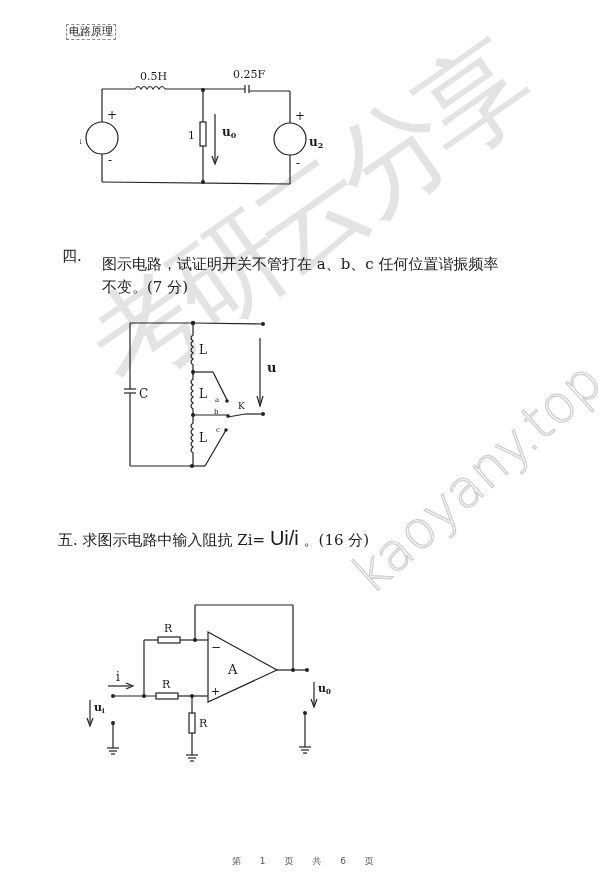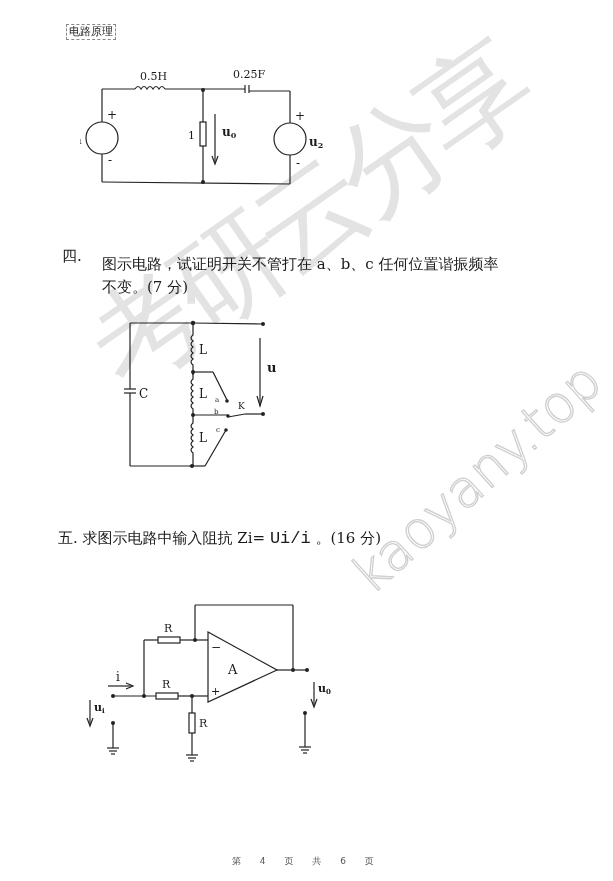--- a/index.html
+++ b/index.html
@@ -109,21 +109,21 @@
   <text x="24" y="88" font-size="12">C</text>
   <text x="152" y="62" font-size="13" font-weight="bold">u</text>
   <text x="123" y="99" font-size="9">K</text>
   <text x="100" y="92" font-size="7">a</text>
   <text x="99" y="104" font-size="7">b</text>
   <text x="101" y="122" font-size="7">c</text>
 </svg>
 
 <div class="abs qtext" style="left:58px; top:528px;">
   <span>五.</span>
-  <span>求图示电路中输入阻抗 Zi= </span><span style="font-family:Liberation Mono, monospace; font-size:17px;">Ui/i</span><span> 。(16 分)</span>
+  <span>求图示电路中输入阻抗 Zi= </span><span style="font-family:Liberation Sans, sans-serif; font-size:20px;">Ui/i</span><span> 。(16 分)</span>
 </div>
 
 <svg class="abs" style="left:70px; top:590px;" width="270" height="180" viewBox="0 0 270 180">
   <g stroke="#222" stroke-width="1.2" fill="none">
 
     <line x1="125" y1="15" x2="223" y2="15"></line>
     <line x1="125" y1="15" x2="125" y2="50"></line>
     <line x1="223" y1="15" x2="223" y2="80"></line>
 
     <line x1="74" y1="50" x2="88" y2="50"></line>
@@ -178,13 +178,13 @@
   <text x="92" y="98" font-size="11">R</text>
   <text x="129" y="137" font-size="11">R</text>
   <text x="158" y="84" font-size="13">A</text>
   <text x="141" y="61" font-size="12">−</text>
   <text x="141" y="105" font-size="11">+</text>
   <text x="46" y="91" font-size="12">i</text>
   <text x="24" y="121" font-size="11" font-weight="bold"><tspan>u</tspan><tspan font-size="7" dy="2">i</tspan></text>
   <text x="248" y="102" font-size="11" font-weight="bold"><tspan>u</tspan><tspan font-size="7" dy="2">0</tspan></text>
 </svg>
 
-<div class="abs footer" style="left:232px; top:855px;">第 4 页 共 6 页</div>
+<div class="abs footer" style="left:232px; top:855px;">第 1 页 共 6 页</div>
 
 </body></html>

